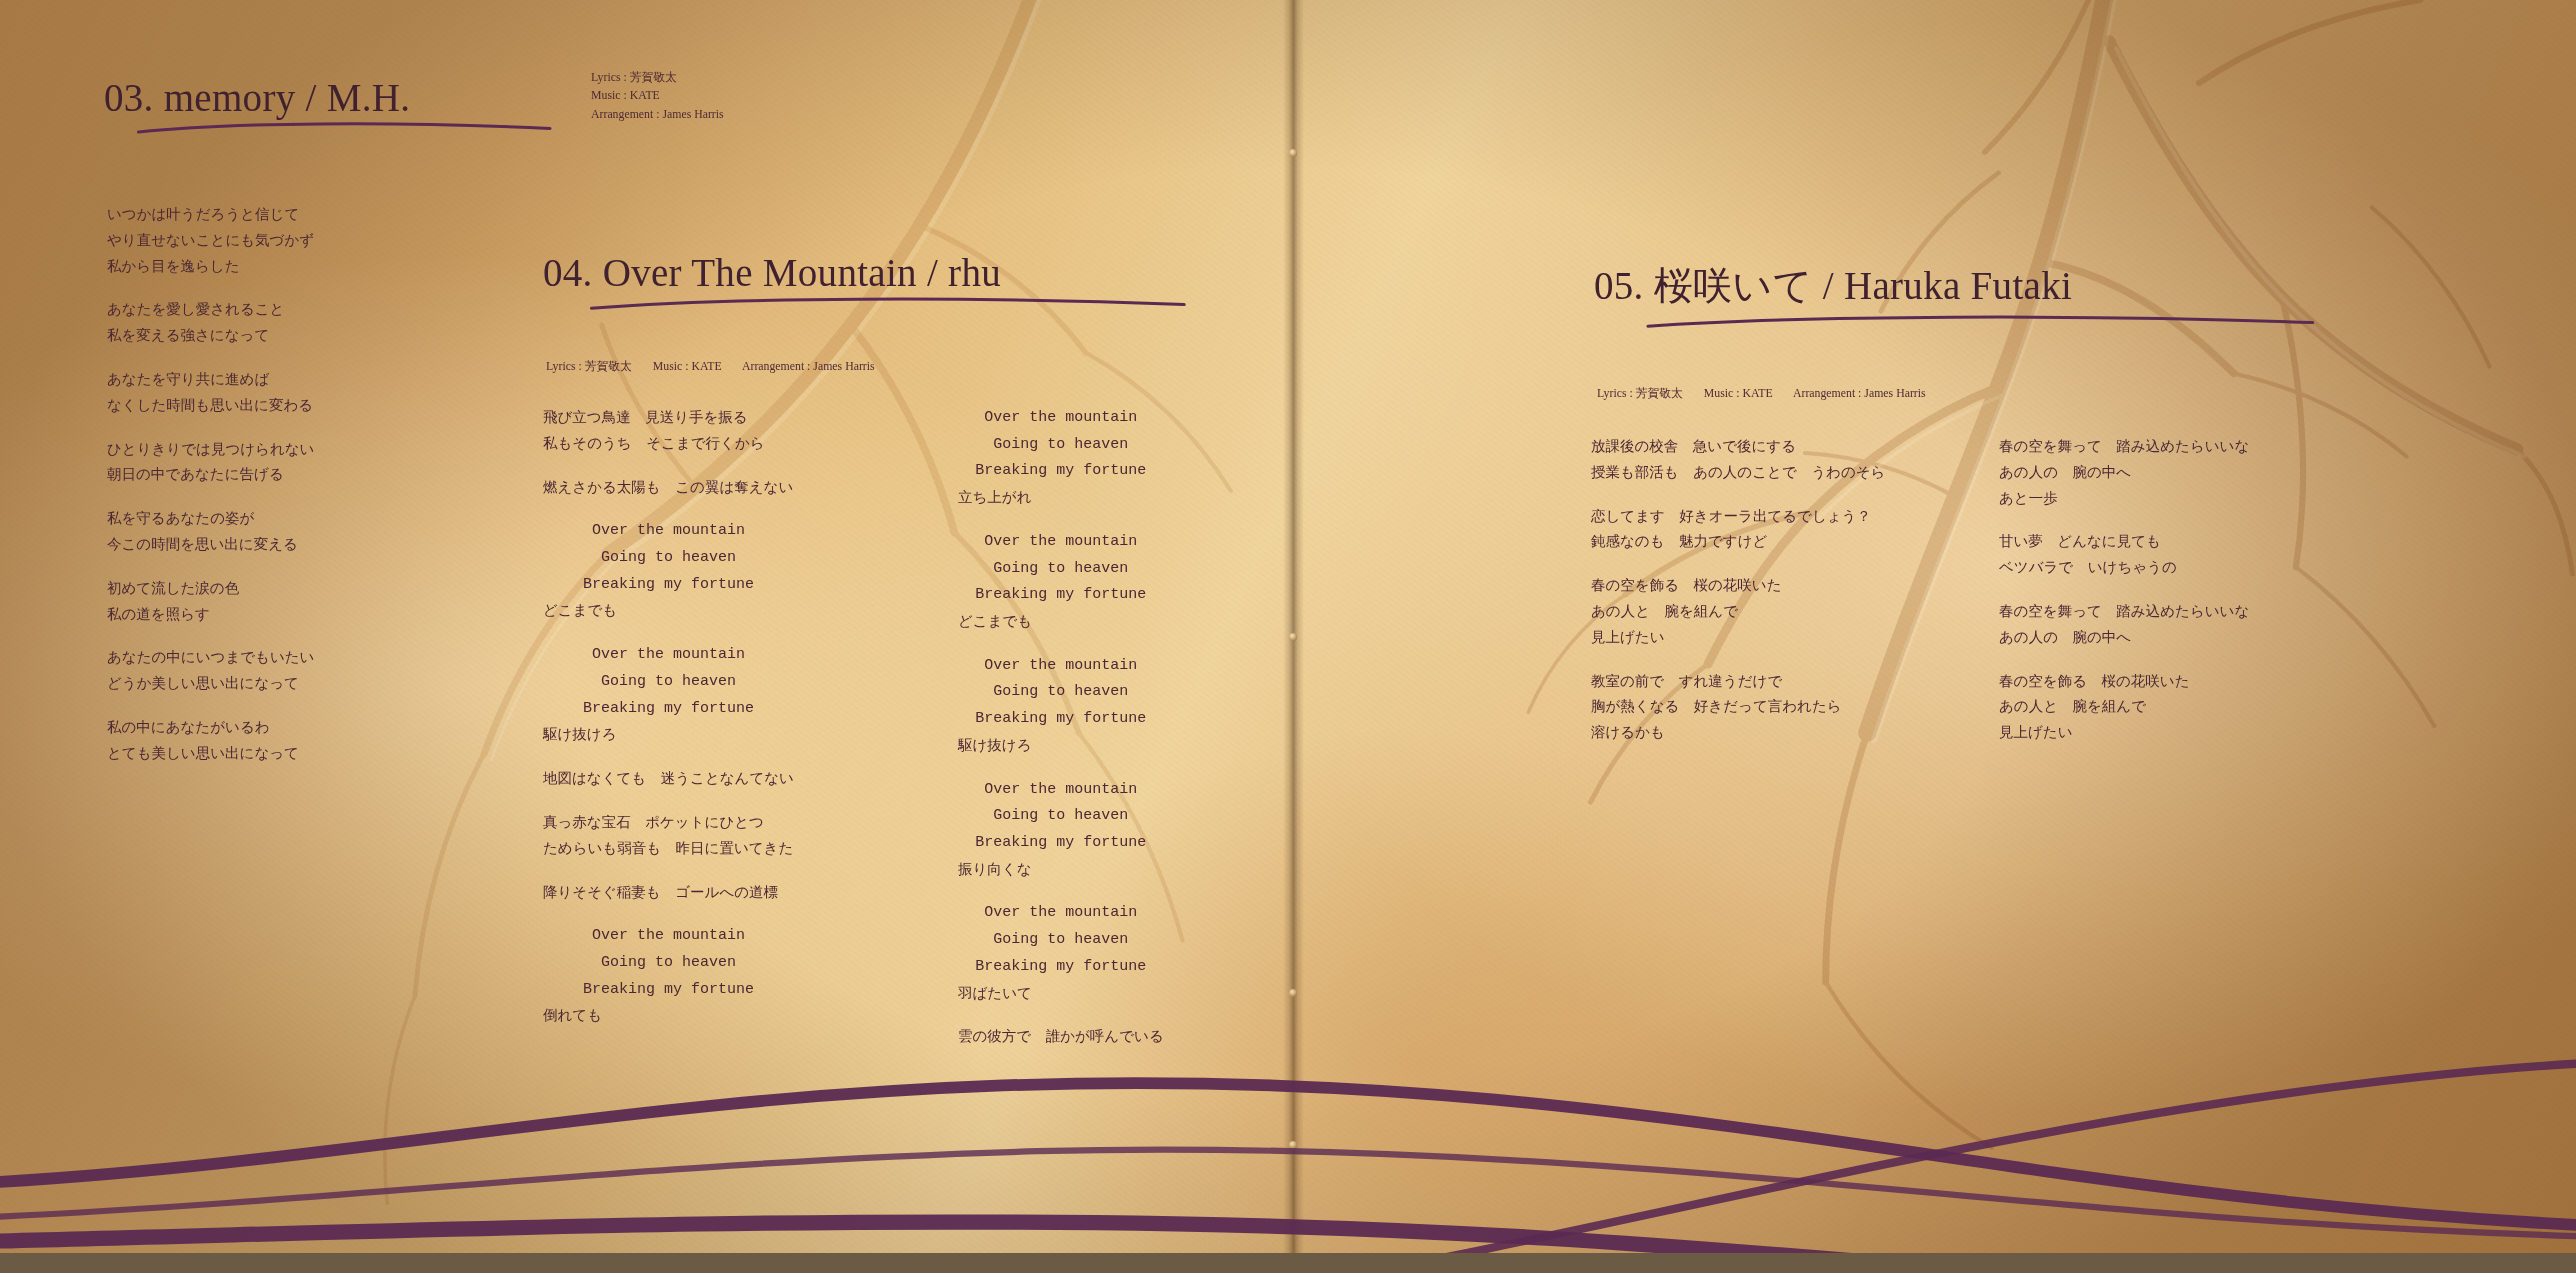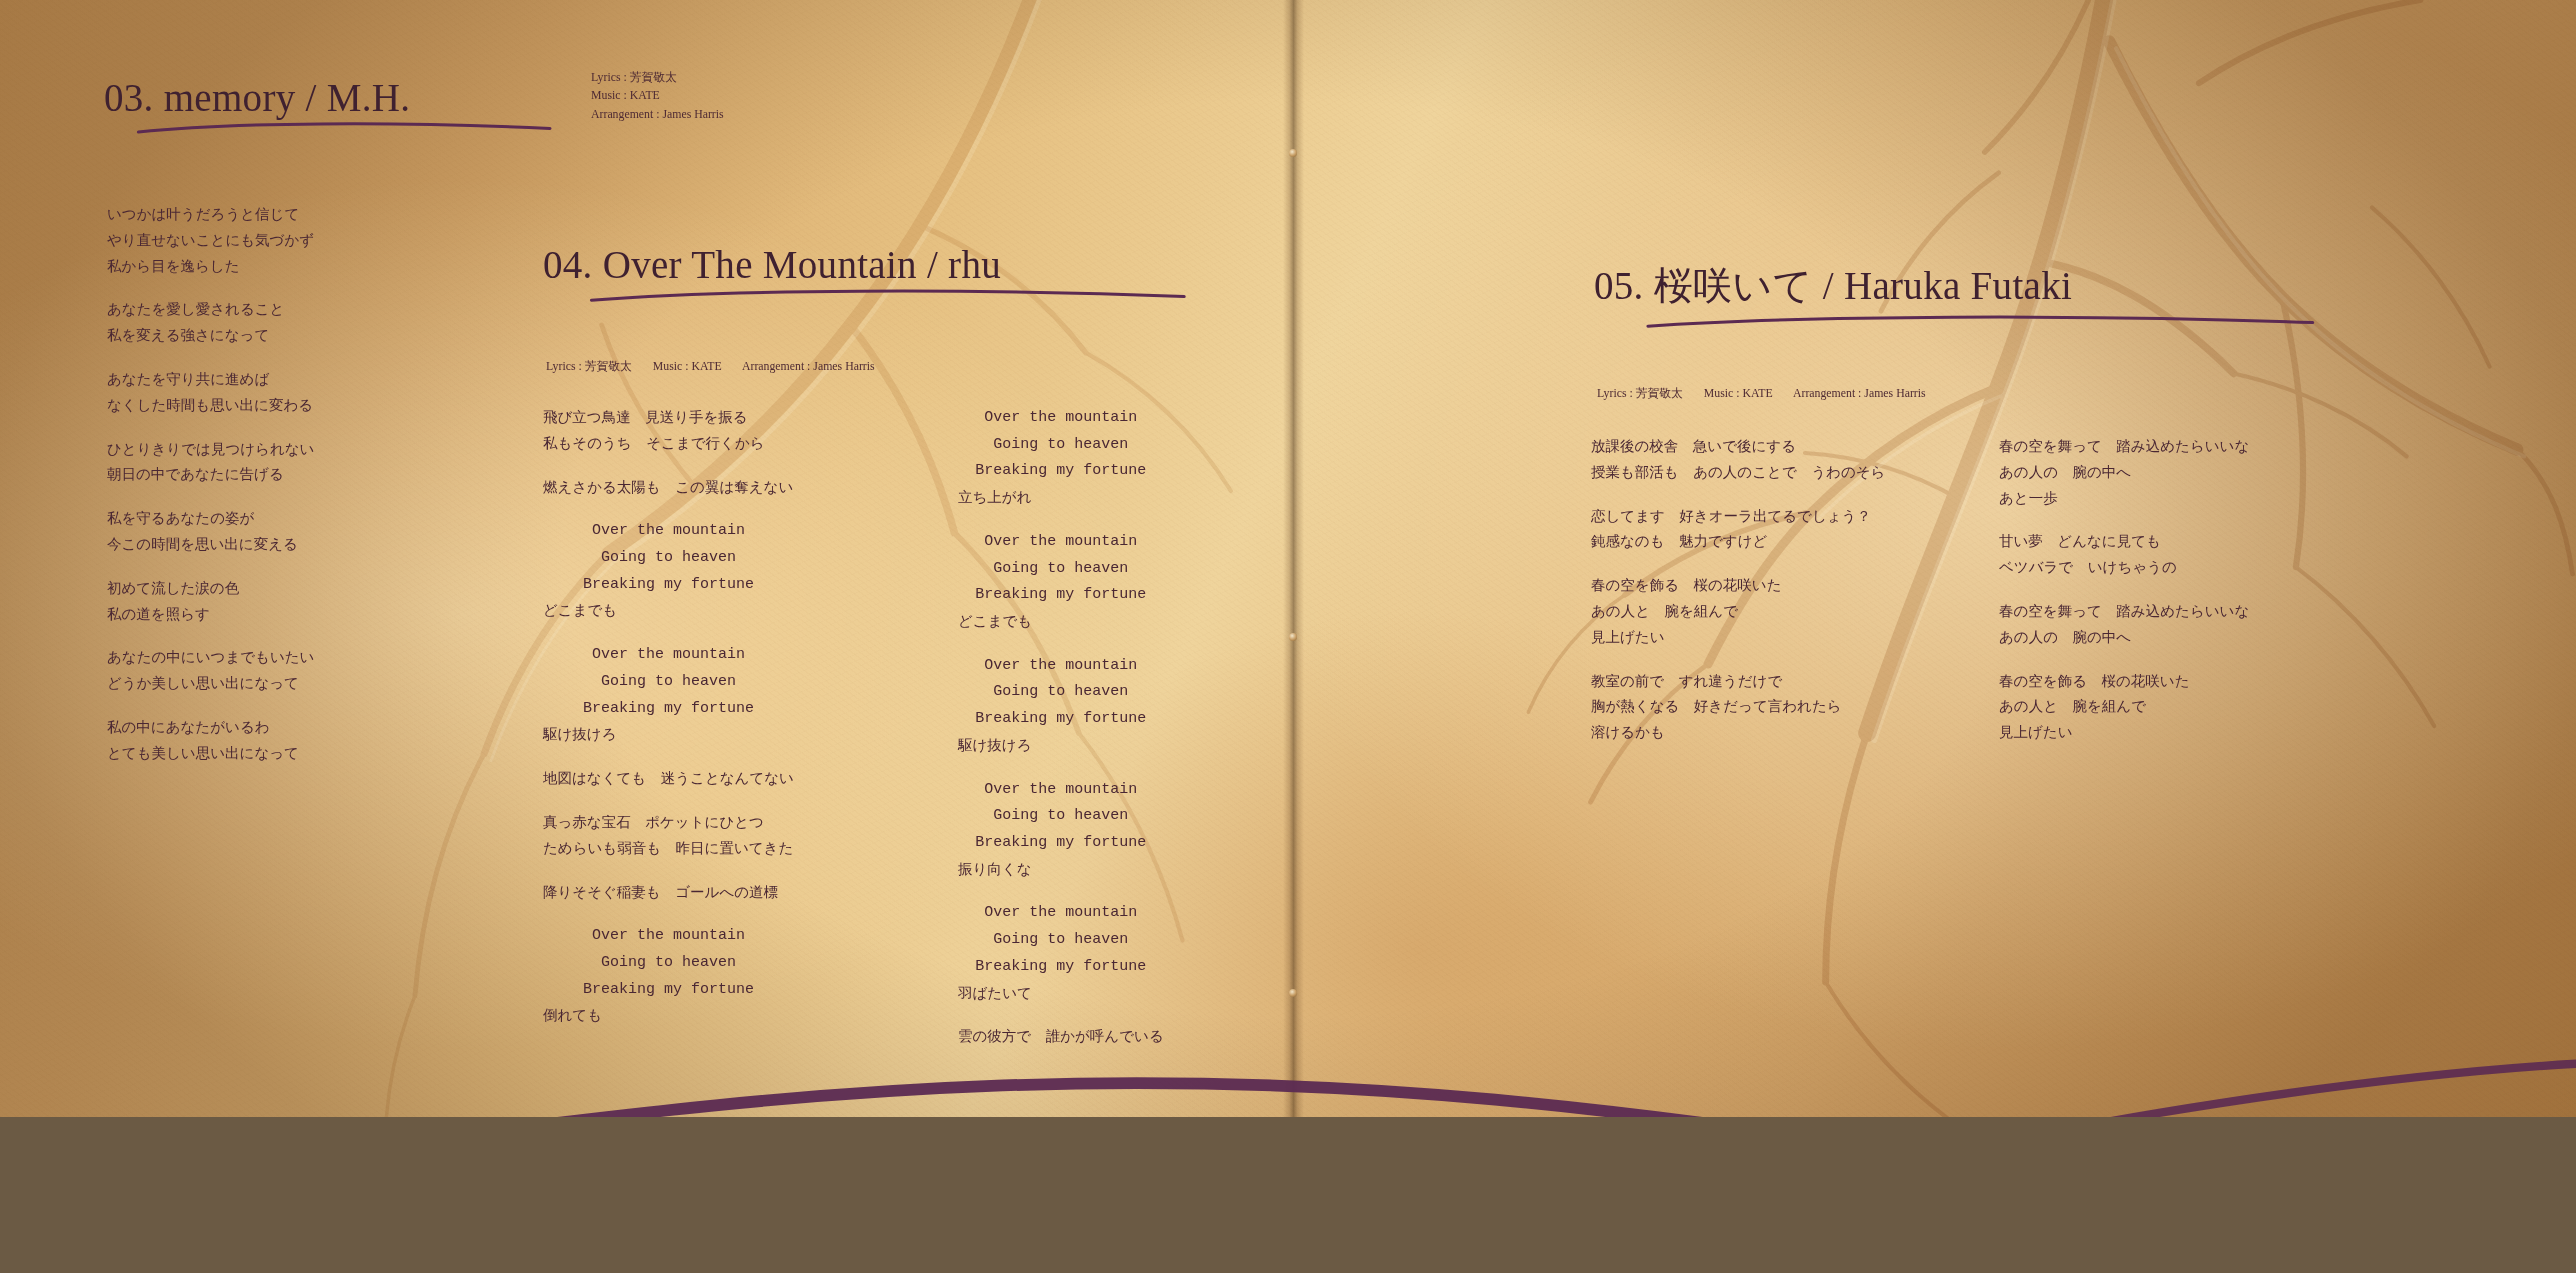--- a/index.html
+++ b/index.html
@@ -3,21 +3,21 @@
 <meta charset="utf-8">
 <style>
   html, body {
     margin: 0;
     padding: 0;
     background: #6b5a44;
   }
   #page {
     position: relative;
     width: 2576px;
-    height: 1117px;
+    height: 1253px;
     overflow: hidden;
     font-family: "Liberation Serif", serif;
     color: #4a2a33;
     background:
       radial-gradient(ellipse 968px 622px at 18% 55%, rgba(255,236,190,0.55) 0%, rgba(255,236,190,0.0) 70%),
       radial-gradient(ellipse 1037px 761px at 78% 45%, rgba(255,240,200,0.55) 0%, rgba(255,240,200,0.0) 72%),
       radial-gradient(ellipse 622px 484px at 55% 85%, rgba(190,130,70,0.35) 0%, rgba(190,130,70,0.0) 70%),
       linear-gradient(115deg, #c8975a 0%, #d7a86a 18%, #e6c182 34%, #efd49c 48%, #e3bb7e 62%, #d1a165 78%, #c08c4e 100%);
   }
 
@@ -218,21 +218,21 @@
       <div class="stanza">
         <div class="lyr-line">あなたの中にいつまでもいたい</div>
         <div class="lyr-line">どうか美しい思い出になって</div>
       </div>
       <div class="stanza">
         <div class="lyr-line">私の中にあなたがいるわ</div>
         <div class="lyr-line">とても美しい思い出になって</div>
       </div>
     </div>
 
-  <div class="blk" style="left:543px; top:242px;">
+  <div class="blk" style="left:543px; top:250px;">
     <div class="song-title">
       <span class="num">04.</span>
       <span>Over The Mountain / rhu</span>
     </div>
     <svg class="title-rule" width="692" height="21" viewBox="0 0 1000 30">
       <path d="M4,22 C230,4 640,2 992,16" stroke="#5b2a52" stroke-width="5" fill="none" stroke-linecap="round"></path>
     </svg>
   </div>
 
   <div class="blk credits credits-inline" style="left:546px; top:357px;">

